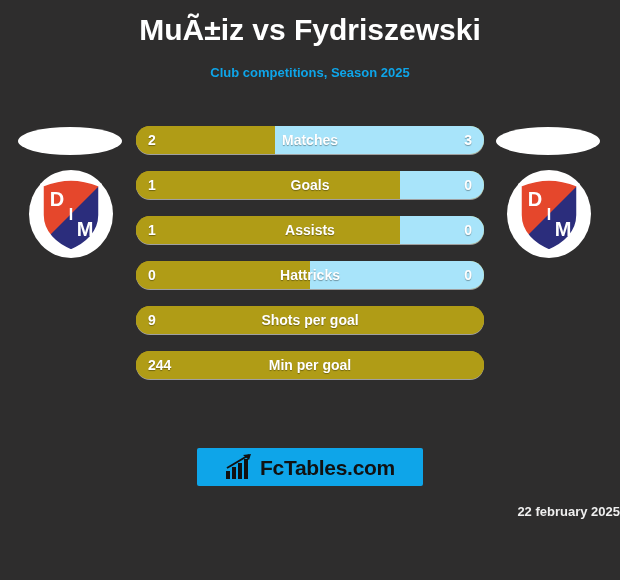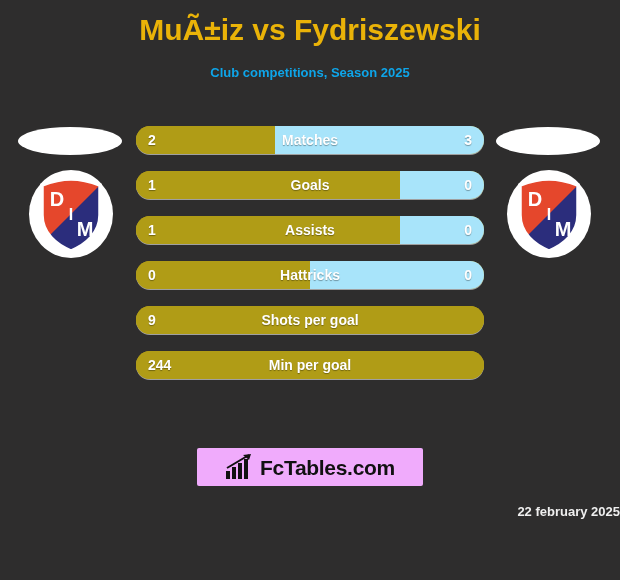--- a/index.html
+++ b/index.html
@@ -23,21 +23,21 @@
 
   
   .title {
     position: absolute;
     left: 0;
     top: 10px;
     width: 620px;
     text-align: center;
     font-size: 30px;
     font-weight: bold;
-    color: #eab308;
+    color: #ffffff;
     letter-spacing: 0px;
     line-height: 40px;
     white-space: nowrap;
   }
   .subtitle {
     position: absolute;
     left: 0;
     top: 64px;
     width: 620px;
     text-align: center;
@@ -123,21 +123,21 @@
     text-align: center;
   }
 
   
   .logo {
     position: absolute;
     left: 197px;
     top: 448px;
     width: 226px;
     height: 38px;
-    background: #f0abfc;
+    background: #0ea5e9;
     border-radius: 2px;
     display: flex;
     align-items: center;
     justify-content: center;
     gap: 7px;
   }
   .logo-icon { display: block; }
   .logo-text {
     font-size: 21px;
     font-weight: bold;

